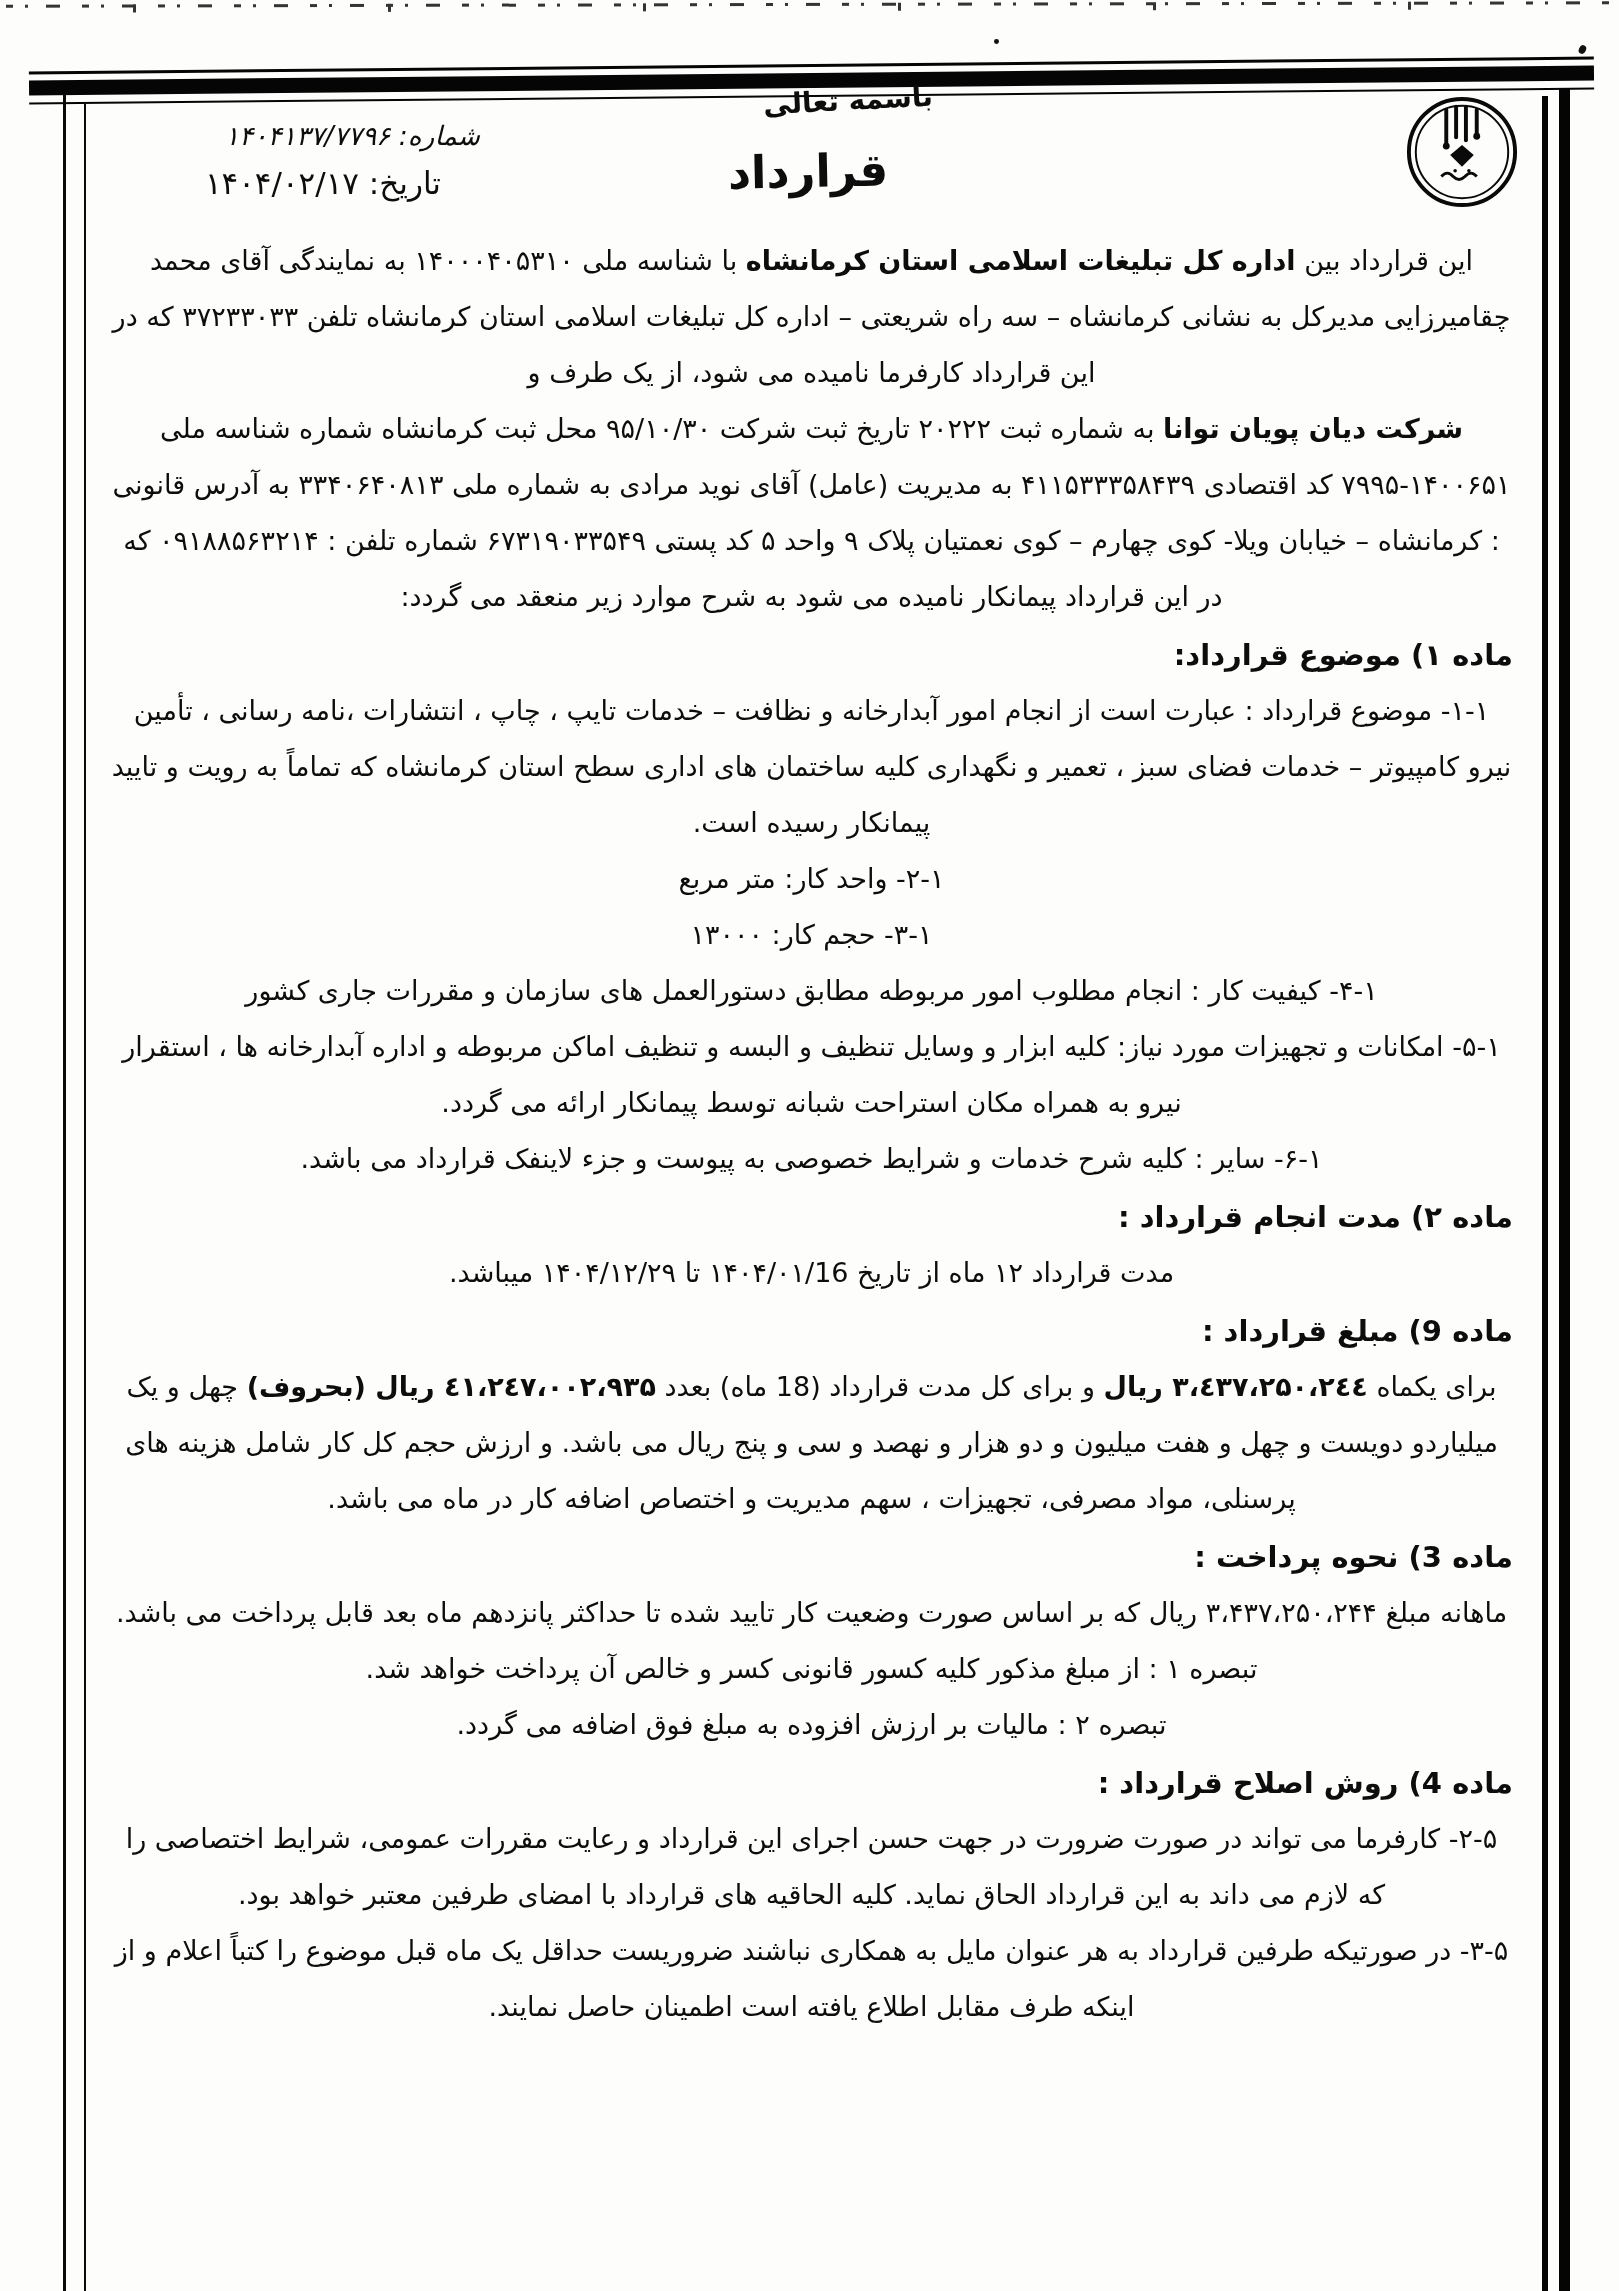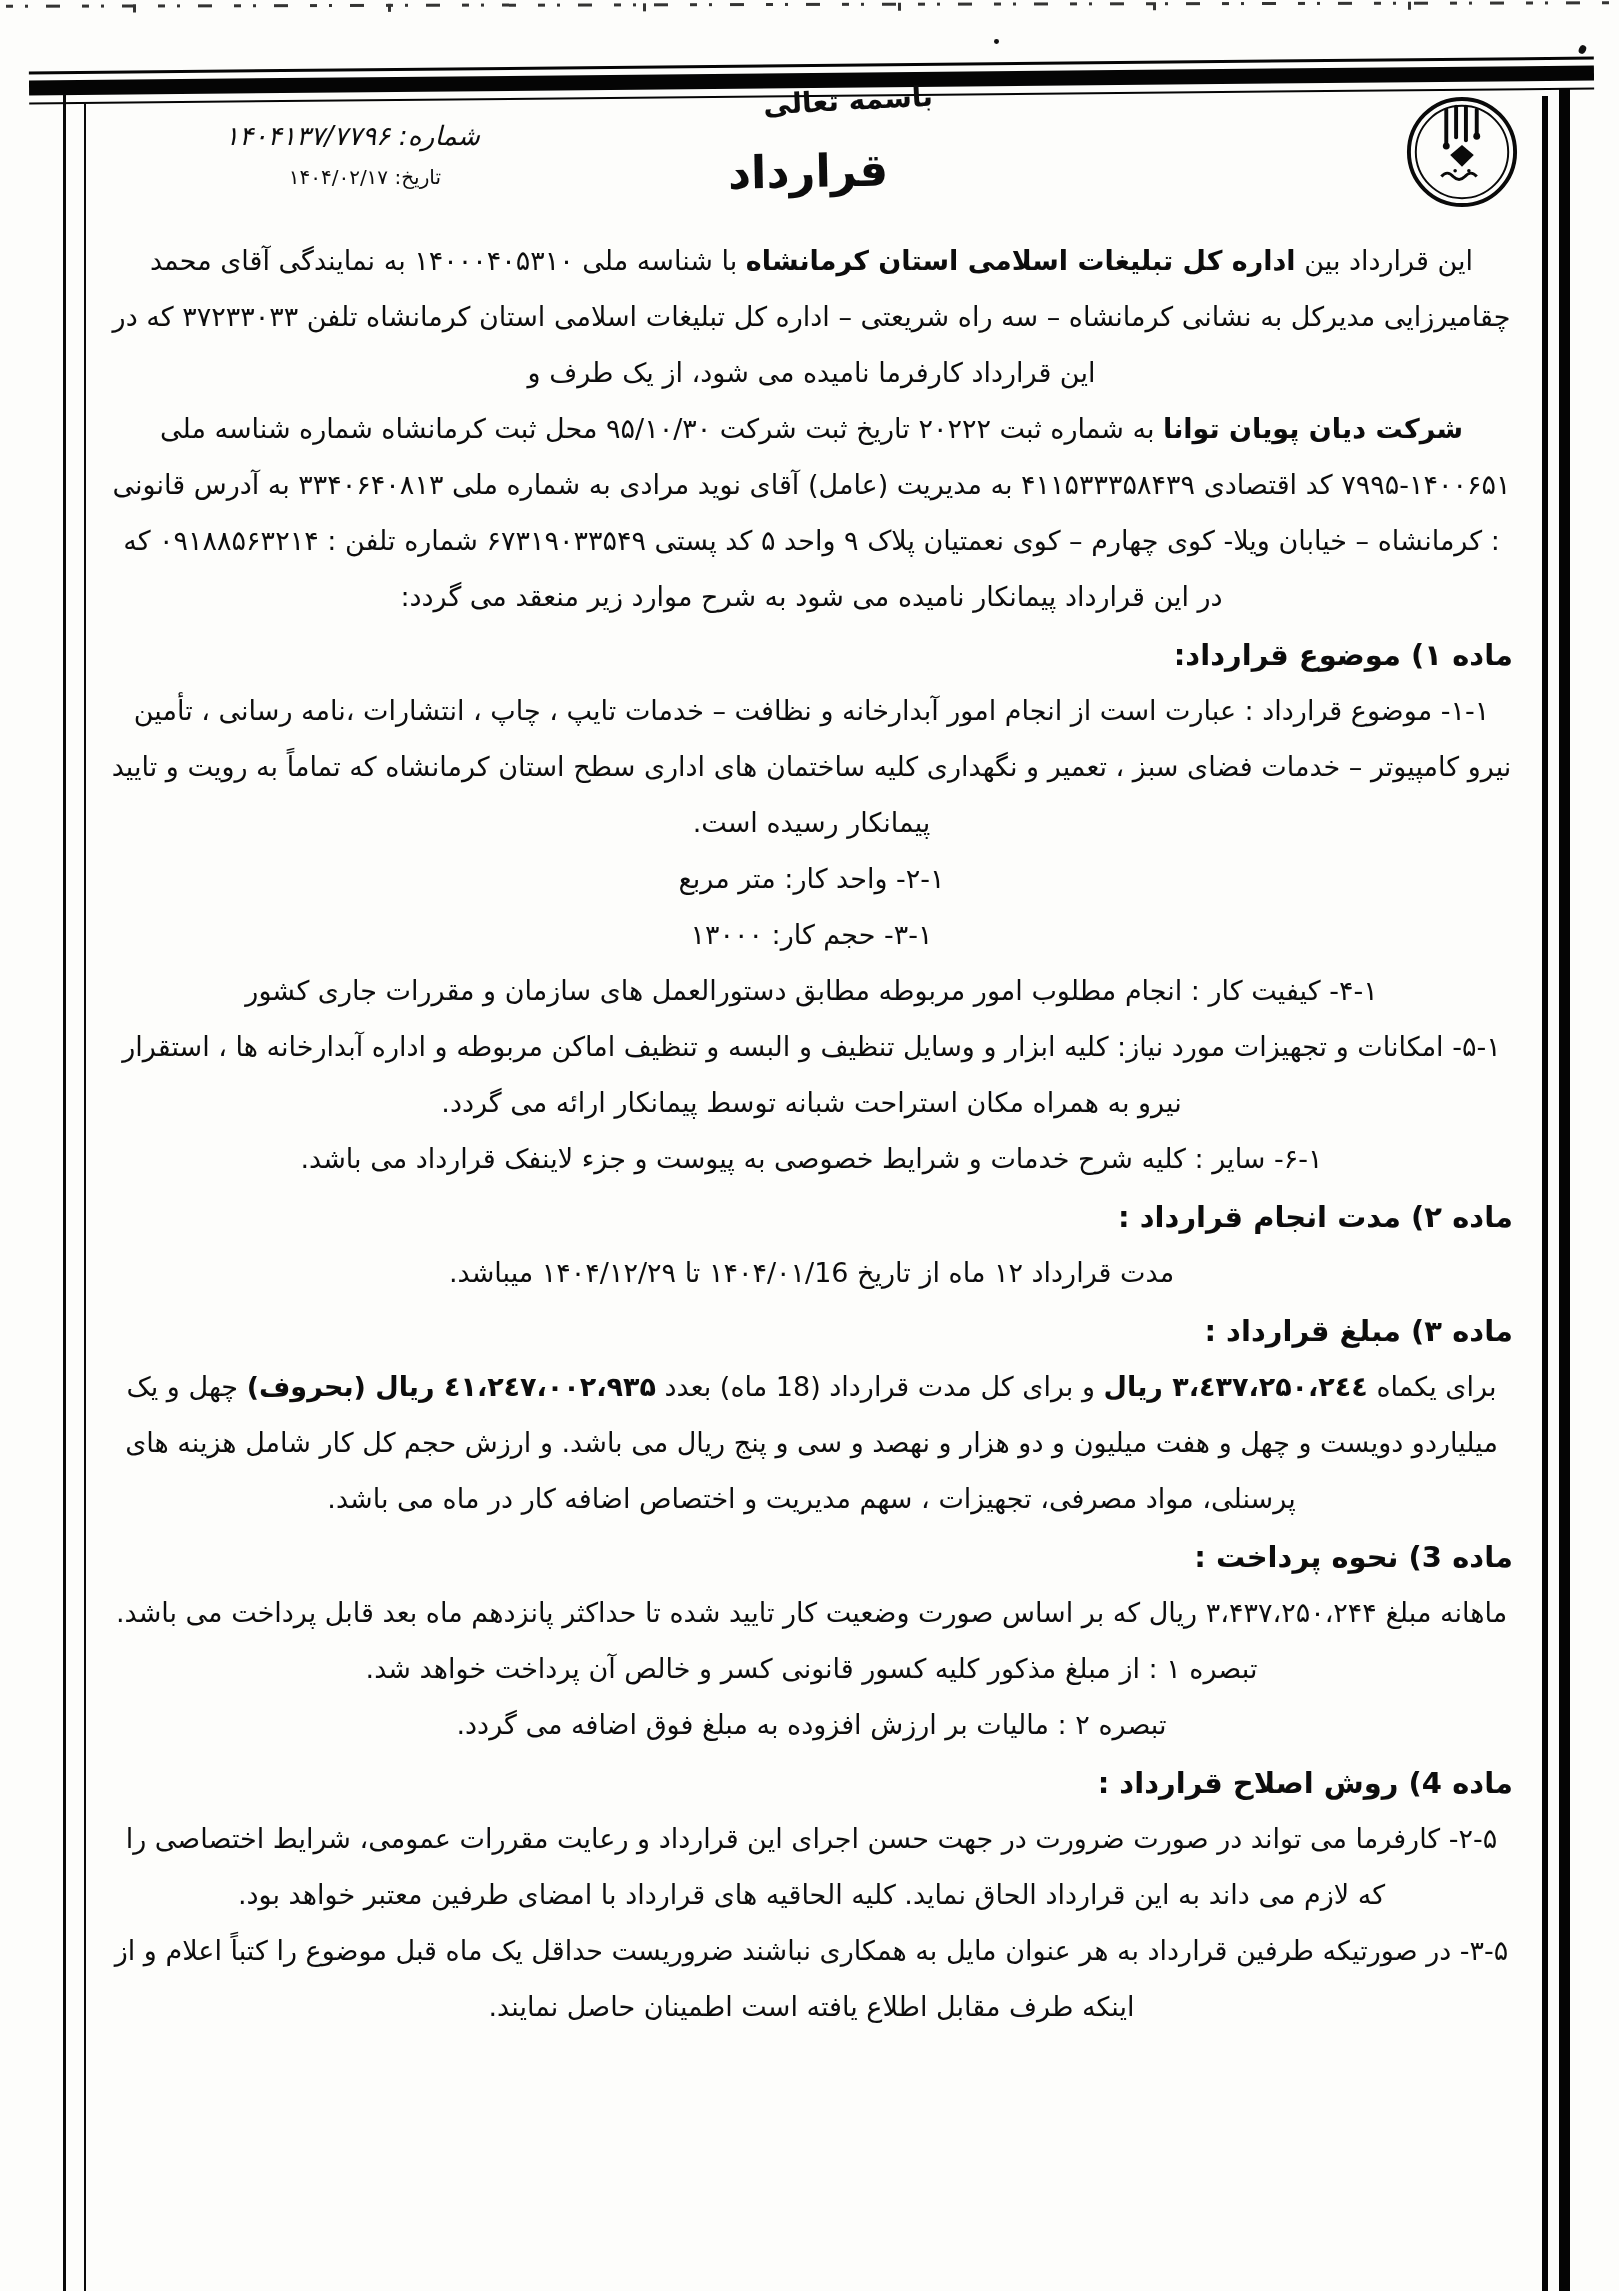--- a/index.html
+++ b/index.html
@@ -42,21 +42,21 @@
   .speck{position:absolute;background:#111;border-radius:50%;}
   .speck.s1{top:45px;right:33px;width:6.9px;height:8.8px;transform:rotate(25deg);}
   .speck.s2{top:39px;left:994px;width:4.9px;height:4.9px;}
   
   .besmele{
     position:absolute;top:84px;left:755px;width:186px;
     font-size:28px;font-weight:700;text-align:center;
     transform:rotate(-3deg);
   }
   .doc-number{position:absolute;top:120px;left:147px;width:333px;font-size:26.5px;text-align:right;font-style:italic;}
-  .doc-date{position:absolute;top:165px;left:147px;width:294px;font-size:20px;text-align:right;}
+  .doc-date{position:absolute;top:165px;left:147px;width:294px;font-size:31px;text-align:right;}
   .contract-title{
     position:absolute;top:145px;left:720px;width:176px;
     font-size:45px;font-weight:900;text-align:center;letter-spacing:1px;
     transform:rotate(-1.2deg);
   }
   .logo{position:absolute;top:94px;left:1404px;width:116px;height:116px;}
   
   .body{
     position:absolute;top:233px;left:110px;right:106px;
     font-size:27px;line-height:56px;
@@ -118,21 +118,21 @@
     <p>۱-۱- موضوع قرارداد : عبارت است از انجام امور آبدارخانه و نظافت – خدمات تایپ ، چاپ ، انتشارات ،نامه رسانی ، تأمین نیرو کامپیوتر – خدمات فضای سبز ، تعمیر و نگهداری کلیه ساختمان های اداری سطح استان کرمانشاه که تماماً به رویت و تایید پیمانکار رسیده است.</p>
     <p class="single">۲-۱- واحد کار: متر مربع</p>
     <p class="single">۳-۱- حجم کار: ۱۳۰۰۰</p>
     <p class="single">۴-۱- کیفیت کار : انجام مطلوب امور مربوطه مطابق دستورالعمل های سازمان و مقررات جاری کشور</p>
     <p>۵-۱- امکانات و تجهیزات مورد نیاز: کلیه ابزار و وسایل تنظیف و البسه و تنظیف اماکن مربوطه و اداره آبدارخانه ها ، استقرار نیرو به همراه مکان استراحت شبانه توسط پیمانکار ارائه می گردد.</p>
     <p class="single">۶-۱- سایر : کلیه شرح خدمات و شرایط خصوصی به پیوست و جزء لاینفک قرارداد می باشد.</p>
 
     <h2>ماده ۲) مدت انجام قرارداد :</h2>
     <p class="single">مدت قرارداد ۱۲ ماه از تاریخ ۱۴۰۴/۰۱/16  تا  ۱۴۰۴/۱۲/۲۹ میباشد.</p>
 
-    <h2>ماده ۳) مبلغ قرارداد :</h2>
+    <h2>ماده 9) مبلغ قرارداد :</h2>
     <p><span>برای یکماه </span><span class="b">۳،٤۳۷،۲۵۰،۲٤٤ ریال</span><span> و برای کل مدت قرارداد (18 ماه) بعدد </span><span class="b">٤۱،۲٤۷،۰۰۲،۹۳۵ ریال (بحروف)</span><span> چهل و یک میلیاردو دویست و چهل و هفت میلیون و دو هزار و نهصد و سی و پنج ریال می باشد. و ارزش حجم کل کار شامل هزینه های پرسنلی، مواد مصرفی، تجهیزات ، سهم مدیریت و اختصاص اضافه کار در ماه می باشد.</span></p>
 
     <h2>ماده 3) نحوه پرداخت :</h2>
     <p>ماهانه مبلغ ۳،۴۳۷،۲۵۰،۲۴۴ ریال که بر اساس صورت وضعیت کار تایید شده تا حداکثر پانزدهم ماه بعد قابل پرداخت می باشد.</p>
     <p class="single">تبصره ۱ : از مبلغ مذکور کلیه کسور  قانونی کسر و خالص آن پرداخت خواهد شد.</p>
     <p class="single">تبصره ۲ : مالیات بر ارزش افزوده به مبلغ فوق اضافه می گردد.</p>
 
     <h2>ماده 4) روش اصلاح قرارداد :</h2>
     <p>۲-۵- کارفرما می تواند در صورت ضرورت در جهت حسن اجرای این قرارداد و رعایت مقررات عمومی، شرایط اختصاصی را که لازم می داند به این قرارداد الحاق نماید. کلیه الحاقیه های قرارداد با امضای طرفین معتبر خواهد بود.</p>
     <p>۳-۵- در صورتیکه طرفین قرارداد به هر عنوان مایل به همکاری نباشند ضروریست حداقل یک ماه قبل موضوع را کتباً اعلام و از اینکه طرف مقابل اطلاع یافته است اطمینان حاصل نمایند.</p>

